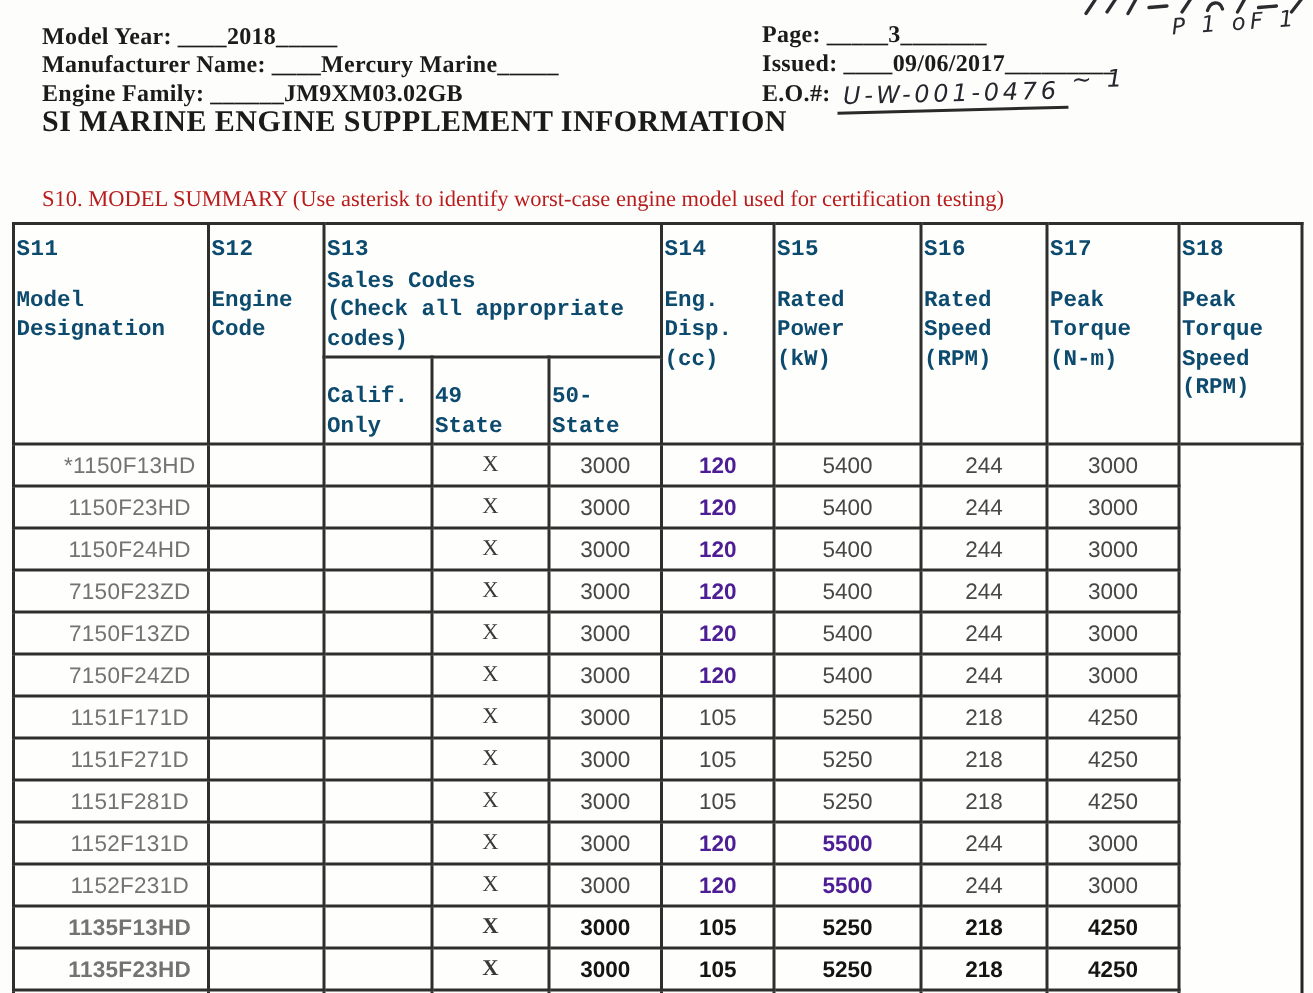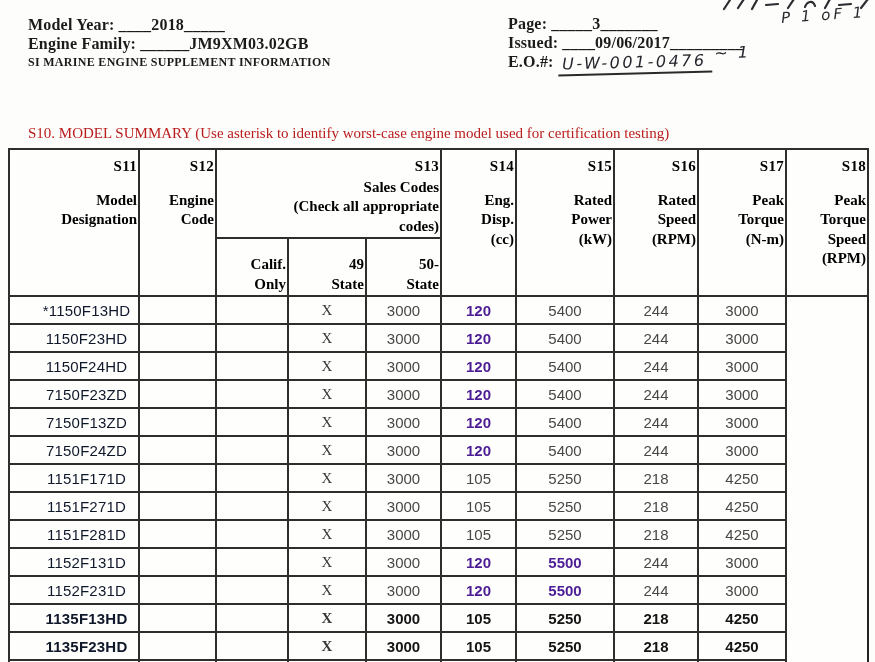--- a/index.html
+++ b/index.html
@@ -8,21 +8,21 @@
     background:#fdfdfb; overflow:hidden;
     font-family:"Liberation Serif","DejaVu Serif",serif;
     color:#1b1b1b;
   }
 
   
   .hdr-left  { position:absolute; left:28px;  top:15px;  line-height:19px; }
   .hdr-right { position:absolute; left:508px; top:14px; line-height:19px; }
   .hline { font-weight:700; font-size:16px; white-space:nowrap; letter-spacing:.2px; }
   .hline .lbl { margin-right:4px; }
-  .doc-title { font-weight:700; font-size:12px; letter-spacing:.3px; }
+  .doc-title { font-weight:700; font-size:20px; letter-spacing:.3px; }
 
   
   .hw {
     display:inline-block; font-family:"DejaVu Sans",sans-serif; font-style:italic;
     font-size:16px; letter-spacing:2.5px; color:#26262e; transform:rotate(-1.5deg);
     font-weight:400; white-space:nowrap;
   }
   .hw-main { border-bottom:2px solid #2a2a2a; padding:0 5px 1px 4px; }
   .hw-suffix { display:inline-block; transform:translateY(-7px); margin-left:3px; }
 
@@ -40,53 +40,56 @@
   
   table.model-table {
     position:absolute; left:8px; top:148px;
     border-collapse:collapse; table-layout:fixed; width:859px;
     background:#fefefd;
   }
   .model-table th, .model-table td { border:2px solid #2e2e2e; }
   .model-table { border:2px solid #242424; border-bottom-width:3px; }
 
   .model-table th {
-    font-weight:700; font-size:15px; color:#000000;
-    vertical-align:top; padding-top:7px; line-height:1.3; text-align:right;
+    font-weight:700; font-size:15px; color:#0c4a6e;
+    vertical-align:top; padding-top:7px; line-height:1.3; text-align:left;font-family:Liberation Mono, monospace;
   }
   .model-table th .code { display:block; margin-bottom:14px; letter-spacing:.3px; }
   .model-table th.group .code { margin-bottom:1px; }
   .model-table th .hlabel { display:block; white-space:pre-line; }
   .model-table th.sub { vertical-align:middle; padding-top:16px;margin-left:28px; }
   .model-table th.sub .hlabel { white-space:pre-line; }
 
   .model-table td {
     height:26px; padding:0; text-align:center; vertical-align:middle;
     font-family:"Liberation Sans","DejaVu Sans",sans-serif;
     font-size:15px; color:#474747;
   }
-  .model-table td.model { color:#0f172a; letter-spacing:.2px;padding-left:25px; }
+  .model-table td.model { color:#737373; letter-spacing:.2px;padding-left:25px; }
   .model-table td.xmark { font-family:"Liberation Serif","DejaVu Serif",serif; color:#383838; }
   .model-table td.cell-bold { font-weight:700; color:#4c1d95; }
   tr.row-bold td { font-weight:700; color:#141414; }
 </style>
 </head>
 <body>
 
 <div class="page">
 
   <svg class="cutoff" width="160" height="14" viewBox="0 0 160 14" aria-hidden="true">
     <path d="M6,12 L12,3 M20,11 L26,2 M34,12 L39,3 M48,8 L60,7 M70,11 L76,2 M87,10 C89,4 95,3 97,9 M107,11 L112,2 M121,8 L133,7 M143,11 L150,2" stroke="#2b2b30" stroke-width="2.2" fill="none" stroke-linecap="round"></path>
   </svg>
 
   <div class="pnote">P 1 oF 1</div>
 
   <div class="hdr-left">
     <div class="hline">
       <span class="lbl">Model Year:</span><span>____2018_____</span>
+    </div>
+    <div class="hline">
+      <span class="lbl">Manufacturer Name:</span><span>____Mercury Marine_____</span>
     </div>
     <div class="hline">
       <span class="lbl">Engine Family:</span><span>______JM9XM03.02GB</span>
     </div>
     <div class="doc-title">SI MARINE ENGINE SUPPLEMENT INFORMATION</div>
   </div>
 
   <div class="hdr-right">
     <div class="hline">
       <span class="lbl">Page:</span><span>_____3_______</span>

